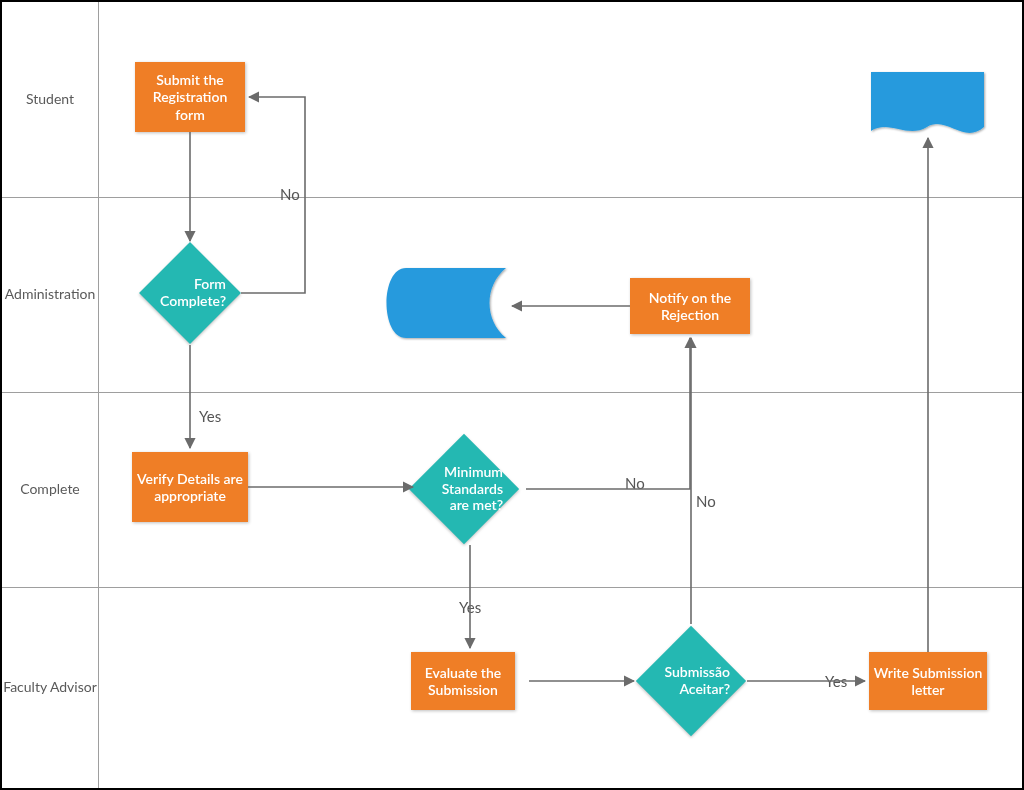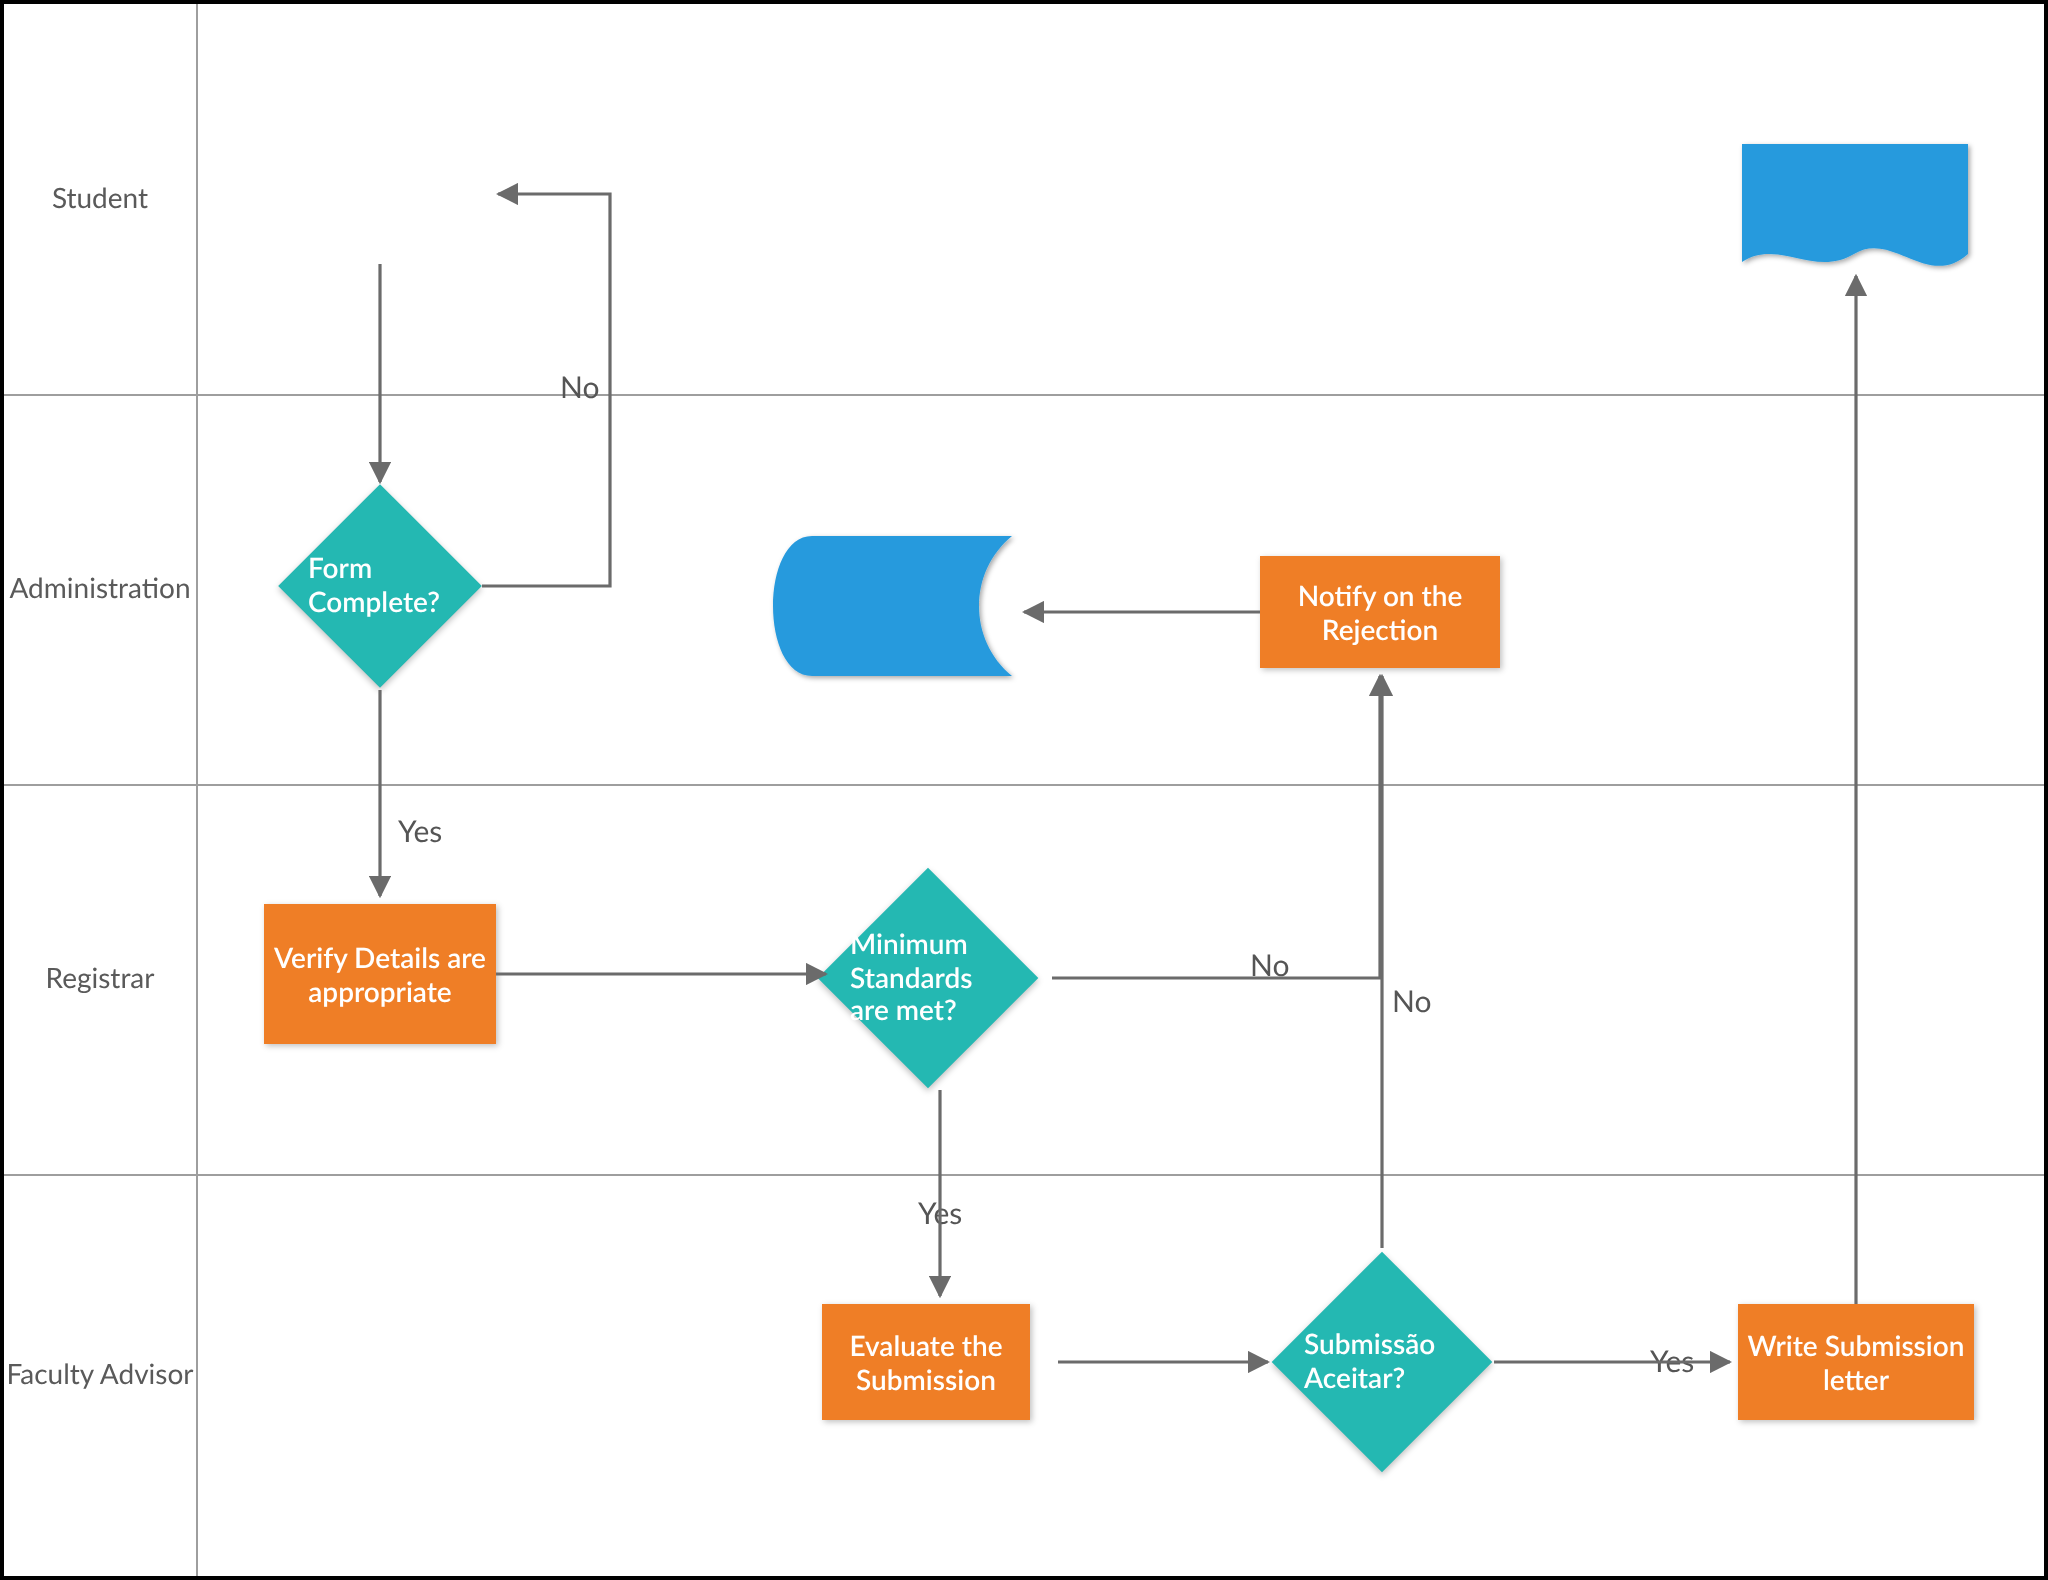--- a/index.html
+++ b/index.html
@@ -77,21 +77,21 @@
     inset: 0;
     transform: rotate(45deg);
     background: #24b8b2;
     box-shadow: 1px 1px 3px rgba(0,0,0,0.25);
   }
   .decision span {
     position: relative;
     color: #fff;
     font-size: 14px;
     font-weight: 600;
-    text-align: left;
+    text-align: right;
     line-height: 1.2;
     width: 120%;
   }
 
   
   .edge-label {
     position: absolute;
     color: #555;
     font-size: 15px;
   }
@@ -124,23 +124,24 @@
 <div class="frame">
 
   <div class="vline" style="left:96px"></div>
 
   <div class="hline" style="top:195px"></div>
   <div class="hline" style="top:390px"></div>
   <div class="hline" style="top:585px"></div>
 
   <div class="lane-label" style="top:0;height:195px">Student</div>
   <div class="lane-label" style="top:195px;height:195px">Administration</div>
-  <div class="lane-label" style="top:390px;height:195px">Registrar</div>
+  <div class="lane-label" style="top:390px;height:195px">Complete</div>
   <div class="lane-label" style="top:585px;height:201px">Faculty Advisor</div>
 
+  <div class="shape process" style="left:133px;top:60px;width:110px;height:70px">Submit the Registration form</div>
 
   <div class="shape" style="left:869px;top:70px;width:113px;height:60px">
     <div class="doclabel">Acceptance Letter</div>
   </div>
 
   <div class="shape decision" style="left:152px;top:255px;width:72px;height:72px">
     <div class="diamond-bg"></div>
     <span>Form Complete?</span>
   </div>
 

